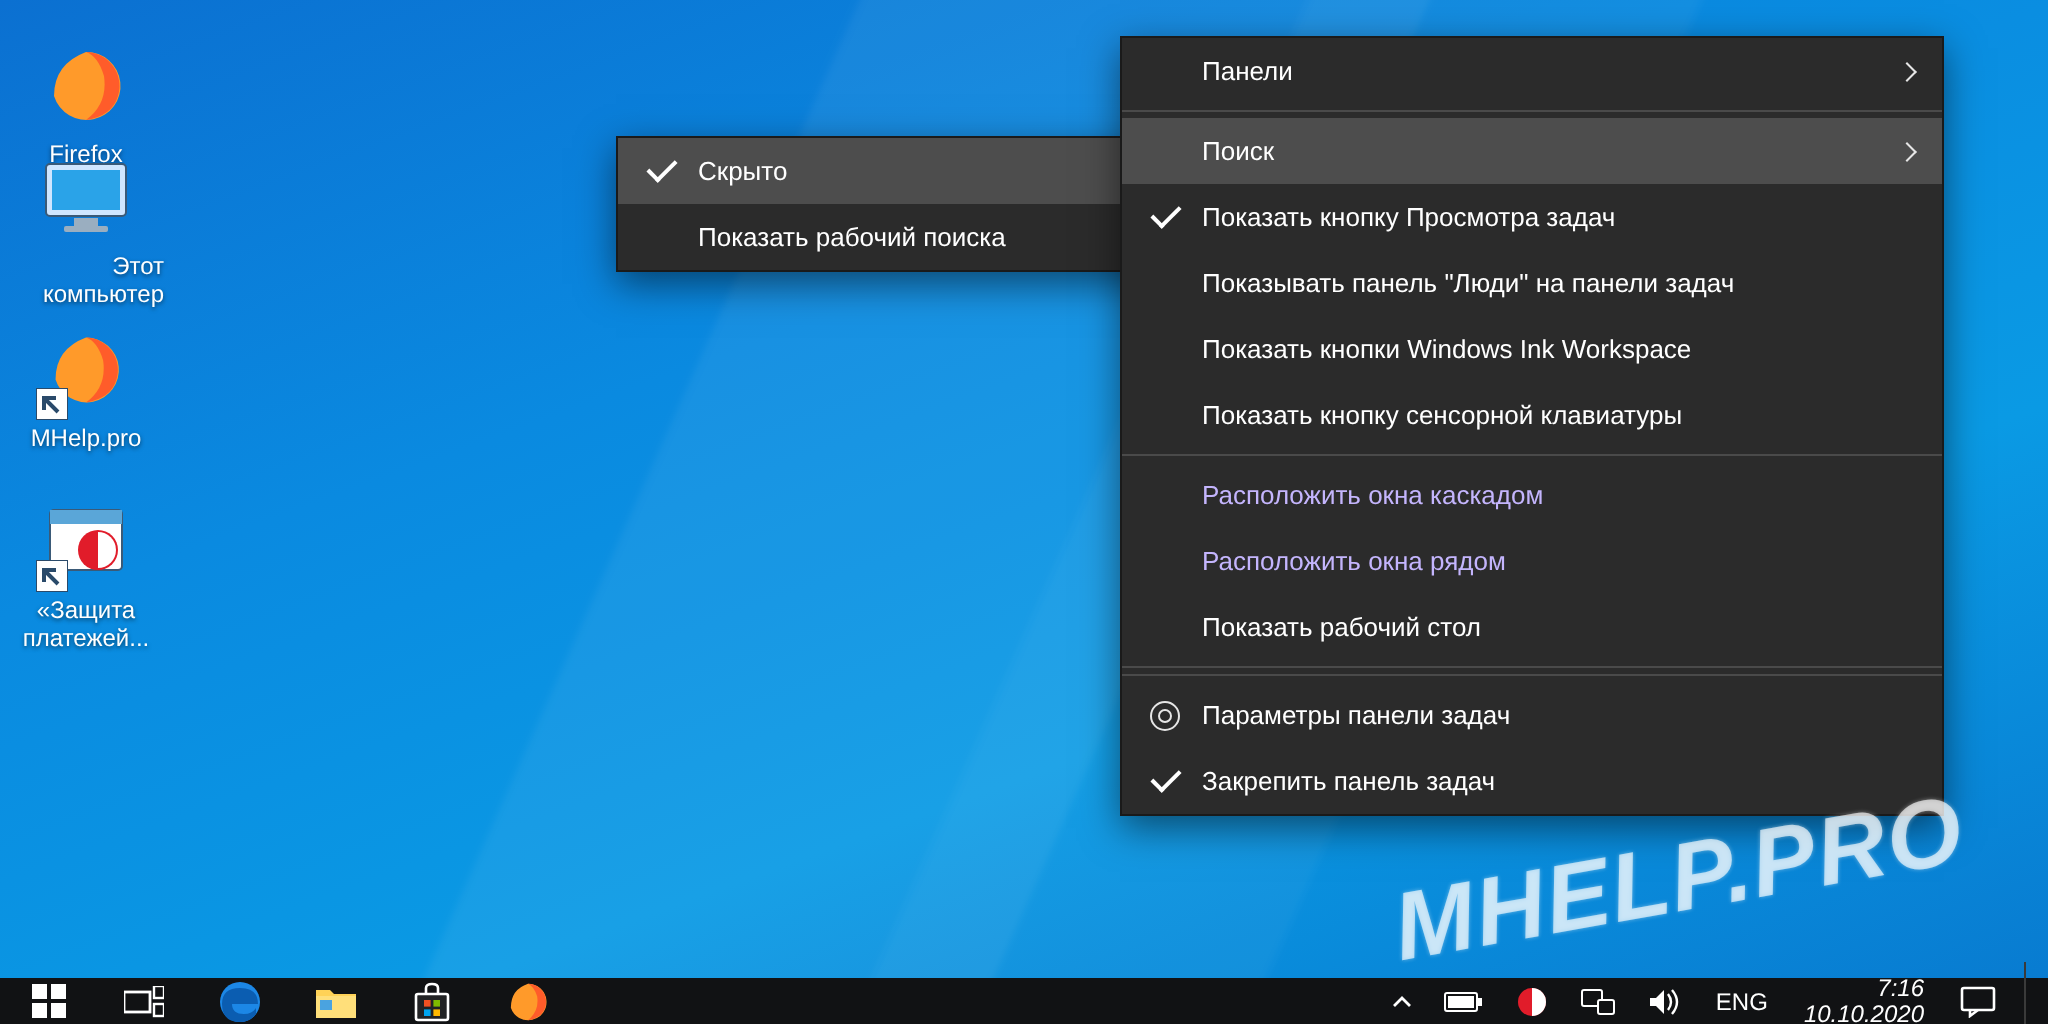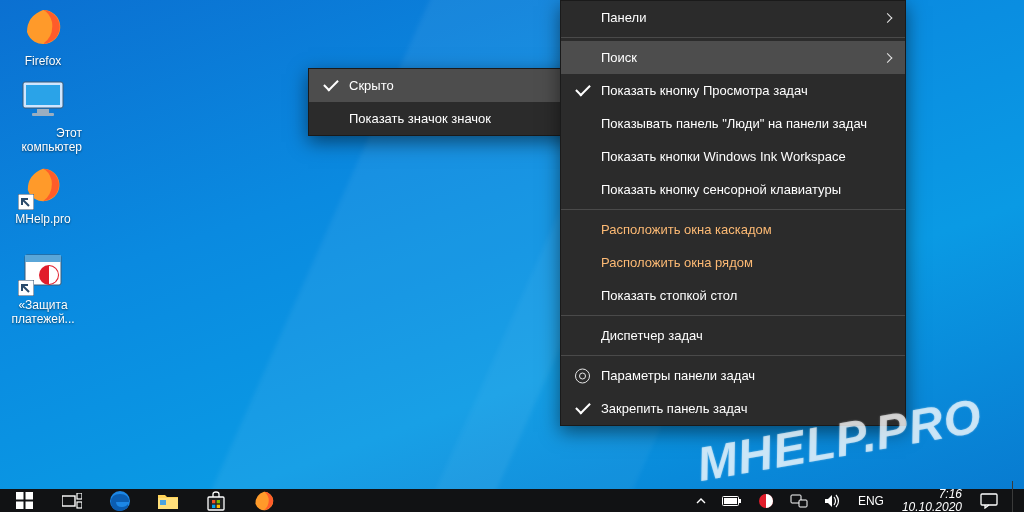--- a/index.html
+++ b/index.html
@@ -26,57 +26,57 @@
   #taskbar { position:absolute; left:0; right:0; bottom:0; height:23px; background:#111214; display:flex; align-items:center; color:#fff; }
   .tb-btn { width:48px; height:40px; display:flex; align-items:center; justify-content:center; }
   .tray { margin-left:auto; display:flex; align-items:center; height:40px; gap:8px; padding:0 6px 0 4px; color:#fff; font-size:11px; }
   .tray .clock { text-align:right; line-height:13px; font-size:12px; padding:0 6px;font-style:italic; }
   .tray .chip { height:40px; display:flex; align-items:center; justify-content:center; padding:0 4px; }
 
   
   .menu { position:absolute; background:#2b2b2b; color:#fff; font-size:13px; box-shadow:0 6px 18px rgba(0,0,0,.5); border:1px solid #1a1a1a; }
   .menu .item { position:relative; height:33px; display:flex; align-items:center; padding:0 32px 0 40px; white-space:nowrap; }
   .menu .item.hover { background:#4d4d4d; }
-  .menu .item.disabled { color:#fdba74; }
+  .menu .item.disabled { color:#c4b5fd; }
   .menu .sep { height:1px; background:#4a4a4a; margin:3px 0; }
   .menu .check::before {
     content:""; position:absolute; left:15px; top:50%; width:12px; height:6px;
     border-left:2px solid #fff; border-bottom:2px solid #fff; transform:translateY(-80%) rotate(-45deg);
   }
   .menu .submenu::after {
     content:""; position:absolute; right:14px; top:50%; width:6px; height:6px;
     border-top:1px solid #e6e6e6; border-right:1px solid #e6e6e6; transform:translateY(-50%) rotate(45deg);
   }
   .menu .gear::before {
     content:""; position:absolute; left:14px; top:50%; width:13px; height:13px; border:1px solid #e6e6e6; border-radius:50%;
     transform:translateY(-50%);
   }
   .menu .gear::after {
     content:""; position:absolute; left:18px; top:50%; width:5px; height:5px; border:1px solid #e6e6e6; border-radius:50%;
     transform:translateY(-50%);
   }
 
-  #menu-main { top:0; left:560px; width:346px; }
+  #menu-main { top:18px; left:560px; width:412px; }
   #menu-sub  { top:68px; left:308px; width:290px; }
 
   
   #wm { position:absolute; right:38px; bottom:70px; font-size:48px; font-weight:600; color:rgba(255,255,255,0.65);
         letter-spacing:1px; transform:rotate(-10deg); transform-origin:right bottom;
         text-shadow:0 0 2px rgba(255,255,255,0.4); font-style:italic; pointer-events:none; }
 
   
   .svg { display:block; }
 </style>
 </head>
 <body>
 
 <div id="desktop">
   <div class="shaft"></div>
 
-  <div class="dicon" style="left:4px; top:4px;">
+  <div class="dicon" style="left:4px; top:20px;">
     <div class="glyph">
       <svg class="svg" width="42" height="42" viewBox="0 0 42 42">
         <circle cx="21" cy="21" r="14" fill="#2a50b7"></circle>
         <path d="M21 4 A17 17 0 1 1 5 26 Q5 10 21 4" fill="#ff9a2a"></path>
         <path d="M21 4 A17 17 0 0 1 37 26 Q34 36 21 38 Q32 30 30 16 Q27 6 21 4" fill="#ff5c2a"></path>
       </svg>
     </div>
     <div class="lbl">Firefox</div>
   </div>
 
@@ -123,21 +123,21 @@
     </div>
     <div class="lbl" style="white-space: pre-line;">«Защита
 платежей...</div>
   </div>
 
   <div id="menu-sub" class="menu">
     <div class="item check hover">
         <span>Скрыто</span>
       </div>
     <div class="item">
-        <span>Показать значок значок</span>
+        <span>Показать рабочий поиска</span>
       </div>
   </div>
 
   <div id="menu-main" class="menu">
     <div class="item submenu">
         <span>Панели</span>
       </div>
     <div class="sep"></div>
     <div class="item submenu hover">
         <span>Поиск</span>
@@ -155,26 +155,23 @@
         <span>Показать кнопку сенсорной клавиатуры</span>
       </div>
     <div class="sep"></div>
     <div class="item disabled">
         <span>Расположить окна каскадом</span>
       </div>
     <div class="item disabled">
         <span>Расположить окна рядом</span>
       </div>
     <div class="item">
-        <span>Показать стопкой стол</span>
-      </div>
-    <div class="sep"></div>
-    <div class="item">
-        <span>Диспетчер задач</span>
-      </div>
+        <span>Показать рабочий стол</span>
+      </div>
+    <div class="sep"></div>
     <div class="sep"></div>
     <div class="item gear">
         <span>Параметры панели задач</span>
       </div>
     <div class="item check">
         <span>Закрепить панель задач</span>
       </div>
   </div>
 
   <div id="wm">MHELP.PRO</div>

